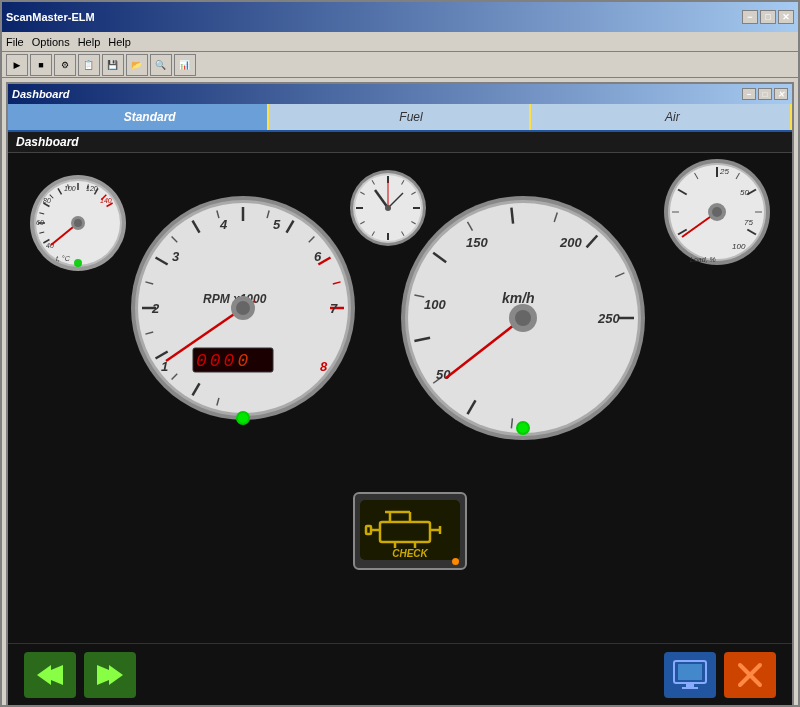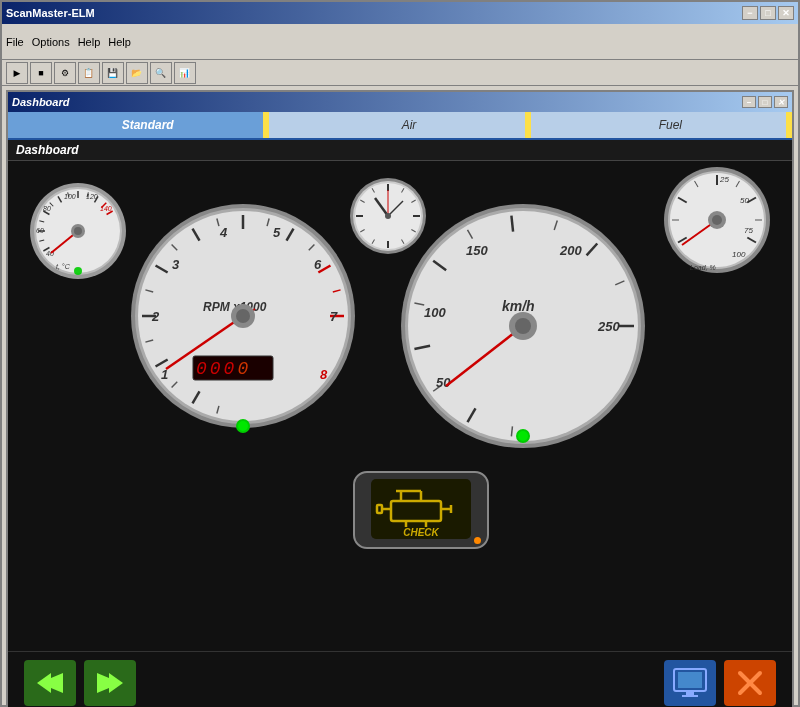--- a/index.html
+++ b/index.html
@@ -1,37 +1,37 @@
 <!DOCTYPE html>
 <html><head>
   <meta charset="utf-8">
   <style>
     * { margin: 0; padding: 0; box-sizing: border-box; }
     body { width: 800px; height: 707px; background: #d4d0c8; font-family: 'Tahoma', sans-serif; font-size: 11px; overflow: hidden; }
     
     
     .outer-window { width: 800px; height: 707px; background: #d4d0c8; border: 2px solid #808080; }
-    .outer-titlebar { background: linear-gradient(to right, #0a246a, #a6caf0); height: 22px; display: flex; align-items: center; justify-content: space-between; padding: 0 4px; color: white; font-size: 11px; font-weight: bold; }
+    .outer-titlebar { background: linear-gradient(to right, #0a246a, #a6caf0); height: 30px; display: flex; align-items: center; justify-content: space-between; padding: 0 4px; color: white; font-size: 11px; font-weight: bold; }
     .outer-titlebar-btns { display: flex; gap: 2px; }
     .outer-titlebar-btn { width: 16px; height: 14px; background: #d4d0c8; border: 1px solid #808080; display: flex; align-items: center; justify-content: center; font-size: 9px; cursor: pointer; }
-    .menubar { background: #d4d0c8; height: 36px; display: flex; align-items: center; padding: 7px 4px; gap: 8px; border-bottom: 1px solid #808080; }
+    .menubar { background: #d4d0c8; height: 20px; display: flex; align-items: center; padding: 7px 4px; gap: 8px; border-bottom: 1px solid #808080; }
     .menubar span { font-size: 11px; cursor: pointer; }
     .toolbar { background: #d4d0c8; height: 26px; border-bottom: 1px solid #808080; display: flex; align-items: center; padding: 2px 4px; gap: 2px; }
     .toolbar-btn { width: 22px; height: 22px; background: #d4d0c8; border: 1px solid #808080; display: flex; align-items: center; justify-content: center; font-size: 9px; cursor: pointer; }
 
     
     .inner-area { padding: 4px; font-style: italic; }
     .inner-window { border: 2px solid #808080; background: #d4d0c8; }
     .inner-titlebar { background: linear-gradient(to right, #0a246a, #a6caf0); height: 20px; display: flex; align-items: center; justify-content: space-between; padding: 0 4px; color: white; font-size: 11px; font-weight: bold; }
     .inner-titlebar-btns { display: flex; gap: 2px; }
     .inner-titlebar-btn { width: 14px; height: 12px; background: #d4d0c8; border: 1px solid #808080; display: flex; align-items: center; justify-content: center; font-size: 8px; cursor: pointer; }
 
     
     .tabs { display: flex; background: #4a7ab5; border-bottom: 2px solid #2255a0; }
-    .tab { flex: 1; height: 26px; display: flex; align-items: center; justify-content: center; font-size: 12px; cursor: pointer; color: #333; background: #b8cfe8; border-right: 6px solid #fde047; padding-left: 24px; }
+    .tab { flex: 1; height: 26px; display: flex; align-items: center; justify-content: center; font-size: 12px; cursor: pointer; color: #333; background: #b8cfe8; border-right: 2px solid #fde047; padding-left: 24px; }
     .tab.active { background: #6a9fd8; color: white; font-weight: bold; }
 
     
     .dashboard-label { background: #1a1a1a; color: white; font-size: 12px; font-weight: bold; padding: 3px 8px; border-bottom: 1px solid #444; }
 
     
     .dashboard-content { background: #111; width: 100%; height: 490px; position: relative; overflow: hidden; }
 
     
     .bottom-bar { background: #111; height: 62px; display: flex; align-items: center; justify-content: space-between; padding: 0 16px; border-top: 1px solid #333; }
@@ -84,22 +84,22 @@
         <span>Dashboard</span>
         <div class="inner-titlebar-btns">
           <div class="inner-titlebar-btn">−</div>
           <div class="inner-titlebar-btn">□</div>
           <div class="inner-titlebar-btn">✕</div>
         </div>
       </div>
 
       <div class="tabs">
         <div class="tab active">Standard</div>
+        <div class="tab">Fuel</div>
         <div class="tab">Air</div>
-        <div class="tab">Fuel</div>
       </div>
 
       <div class="dashboard-label">Dashboard</div>
 
       <div class="dashboard-content">
 
         <div style="position:absolute; left:20px; top:20px;">
           <svg width="100" height="100" viewBox="0 0 100 100">
             <defs>
               <radialGradient id="bezel1" cx="50%" cy="50%" r="50%">
@@ -287,21 +287,21 @@
             <line x1="55" y1="55" x2="20" y2="80" stroke="#cc0000" stroke-width="2"></line>
 
             <circle cx="55" cy="55" r="9" fill="#888"></circle>
             <circle cx="55" cy="55" r="5" fill="#666"></circle>
 
             <text x="28" y="105" font-size="7" fill="#333" font-family="Arial">Load, %</text>
           </svg>
         </div>
 
         <div style="position:absolute; left:345px; top:310px;">
-          <div style="background:#333; border: 2px solid #888; border-radius: 14px; padding: 6px 16px; position:relative;">
+          <div style="background:#333; border: 2px solid #888; border-radius: 6px; padding: 6px 5px; position:relative;margin-top:29px;">
             
             <svg width="100" height="60" viewBox="0 0 100 60">
               <rect x="0" y="0" width="100" height="60" rx="5" fill="#1a1a00"></rect>
 
               <g fill="none" stroke="#ccaa00" stroke-width="2.5">
 
                 <rect x="20" y="22" width="50" height="20" rx="2"></rect>
 
                 <line x1="30" y1="22" x2="30" y2="12"></line>
                 <line x1="25" y1="12" x2="50" y2="12"></line>

